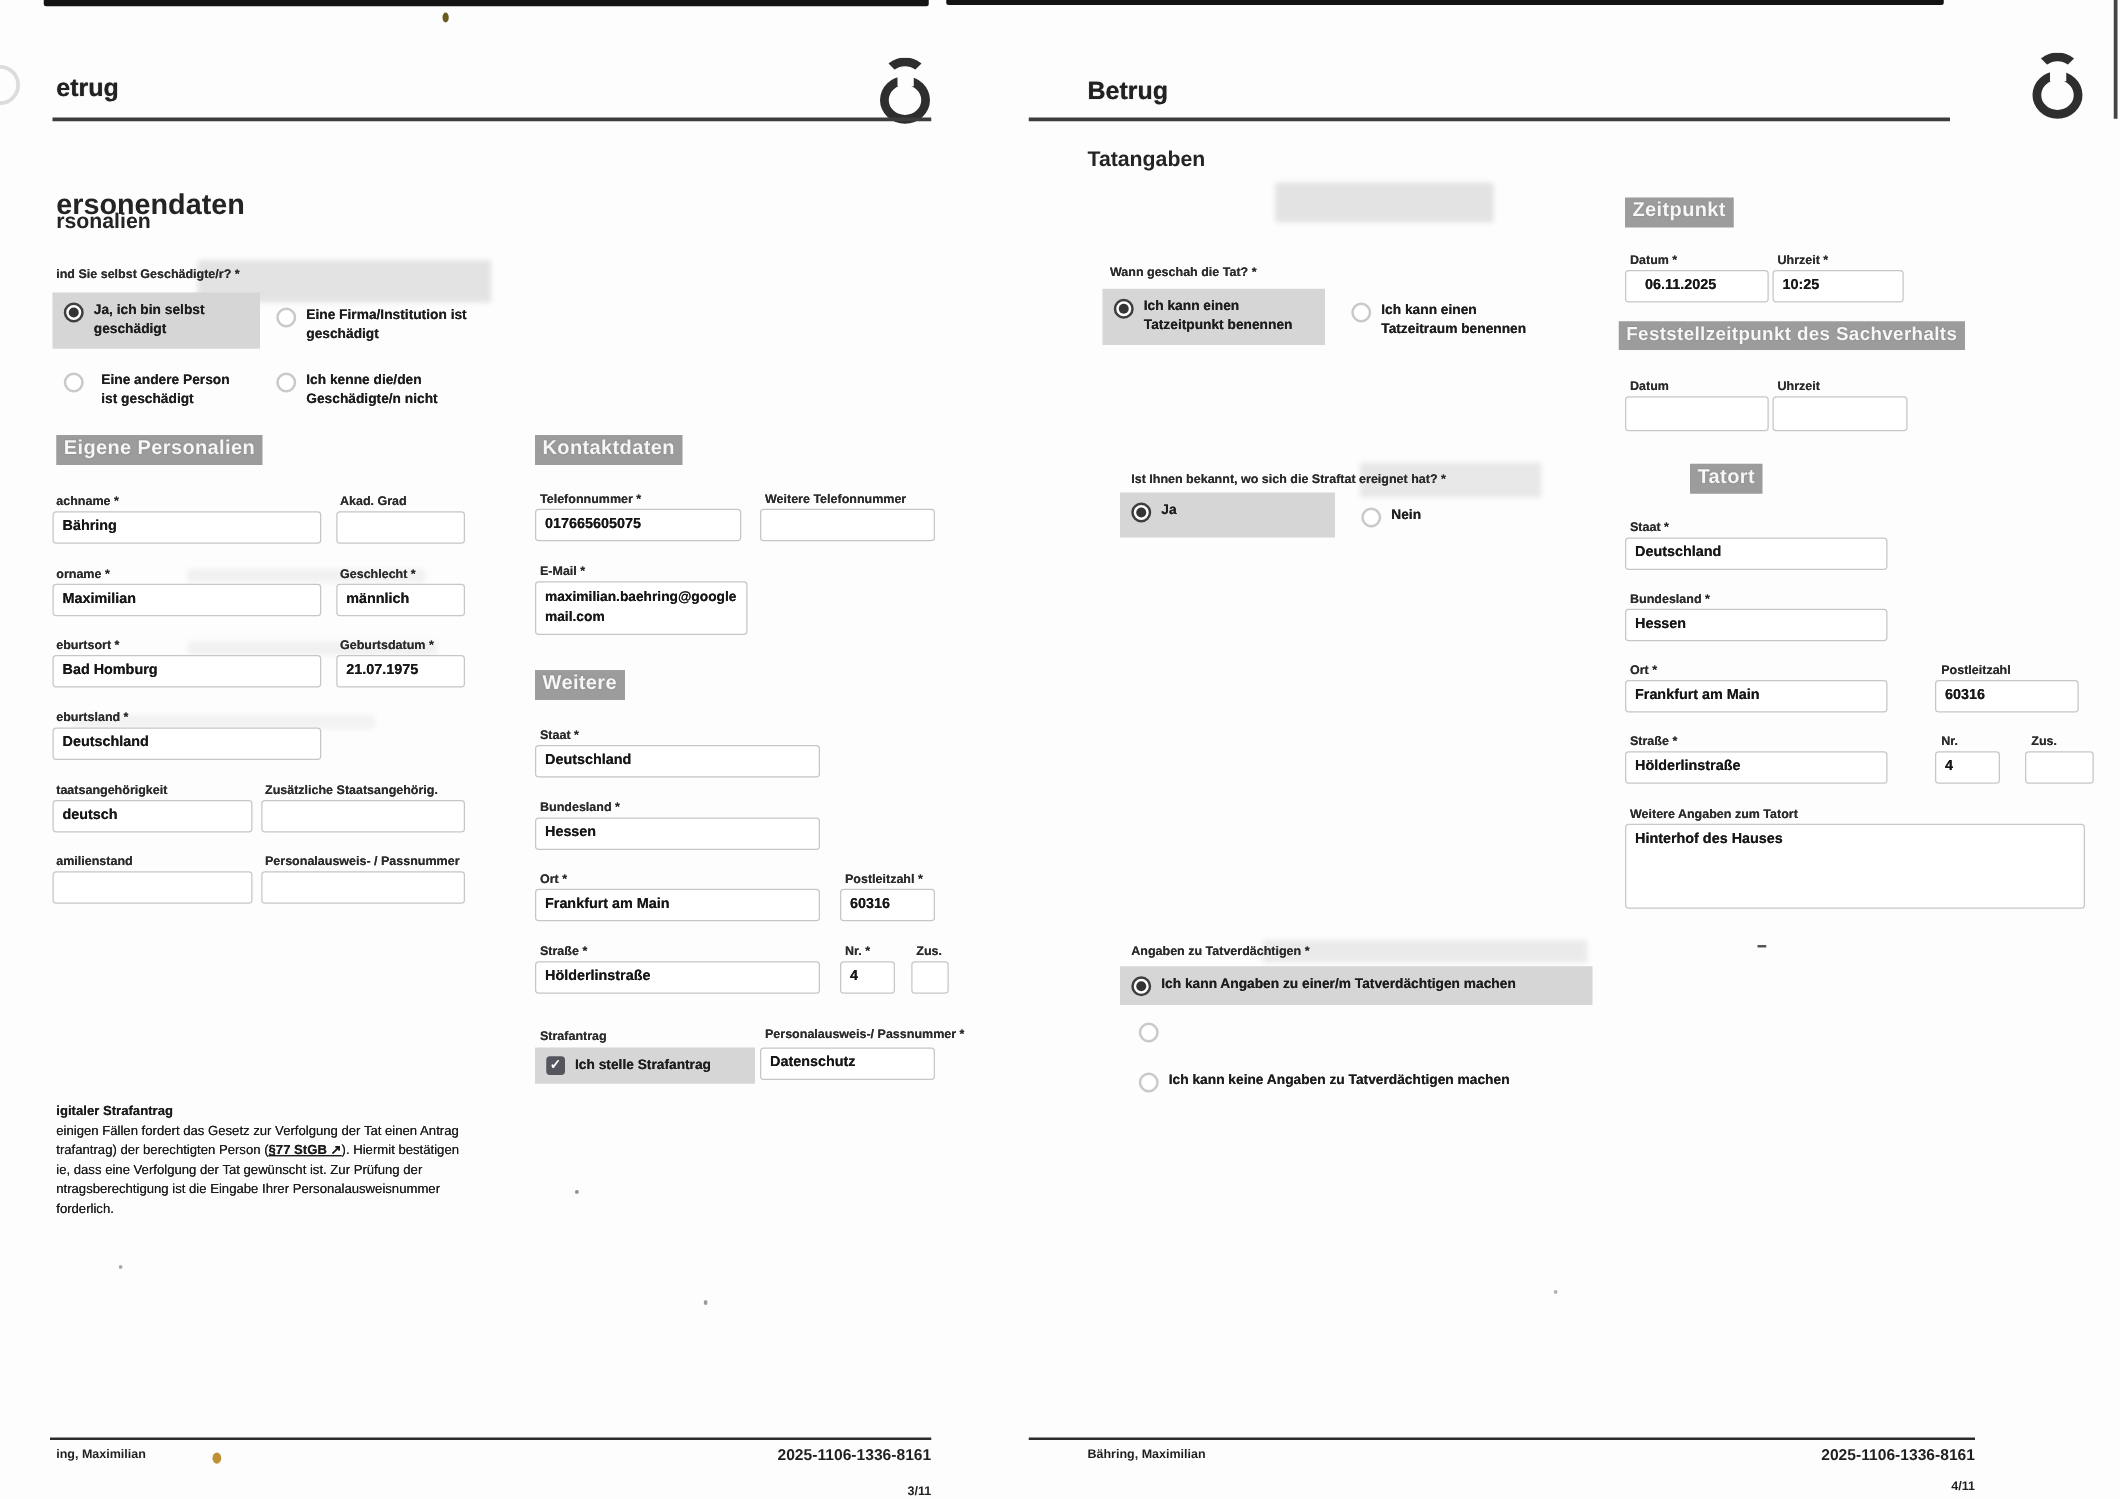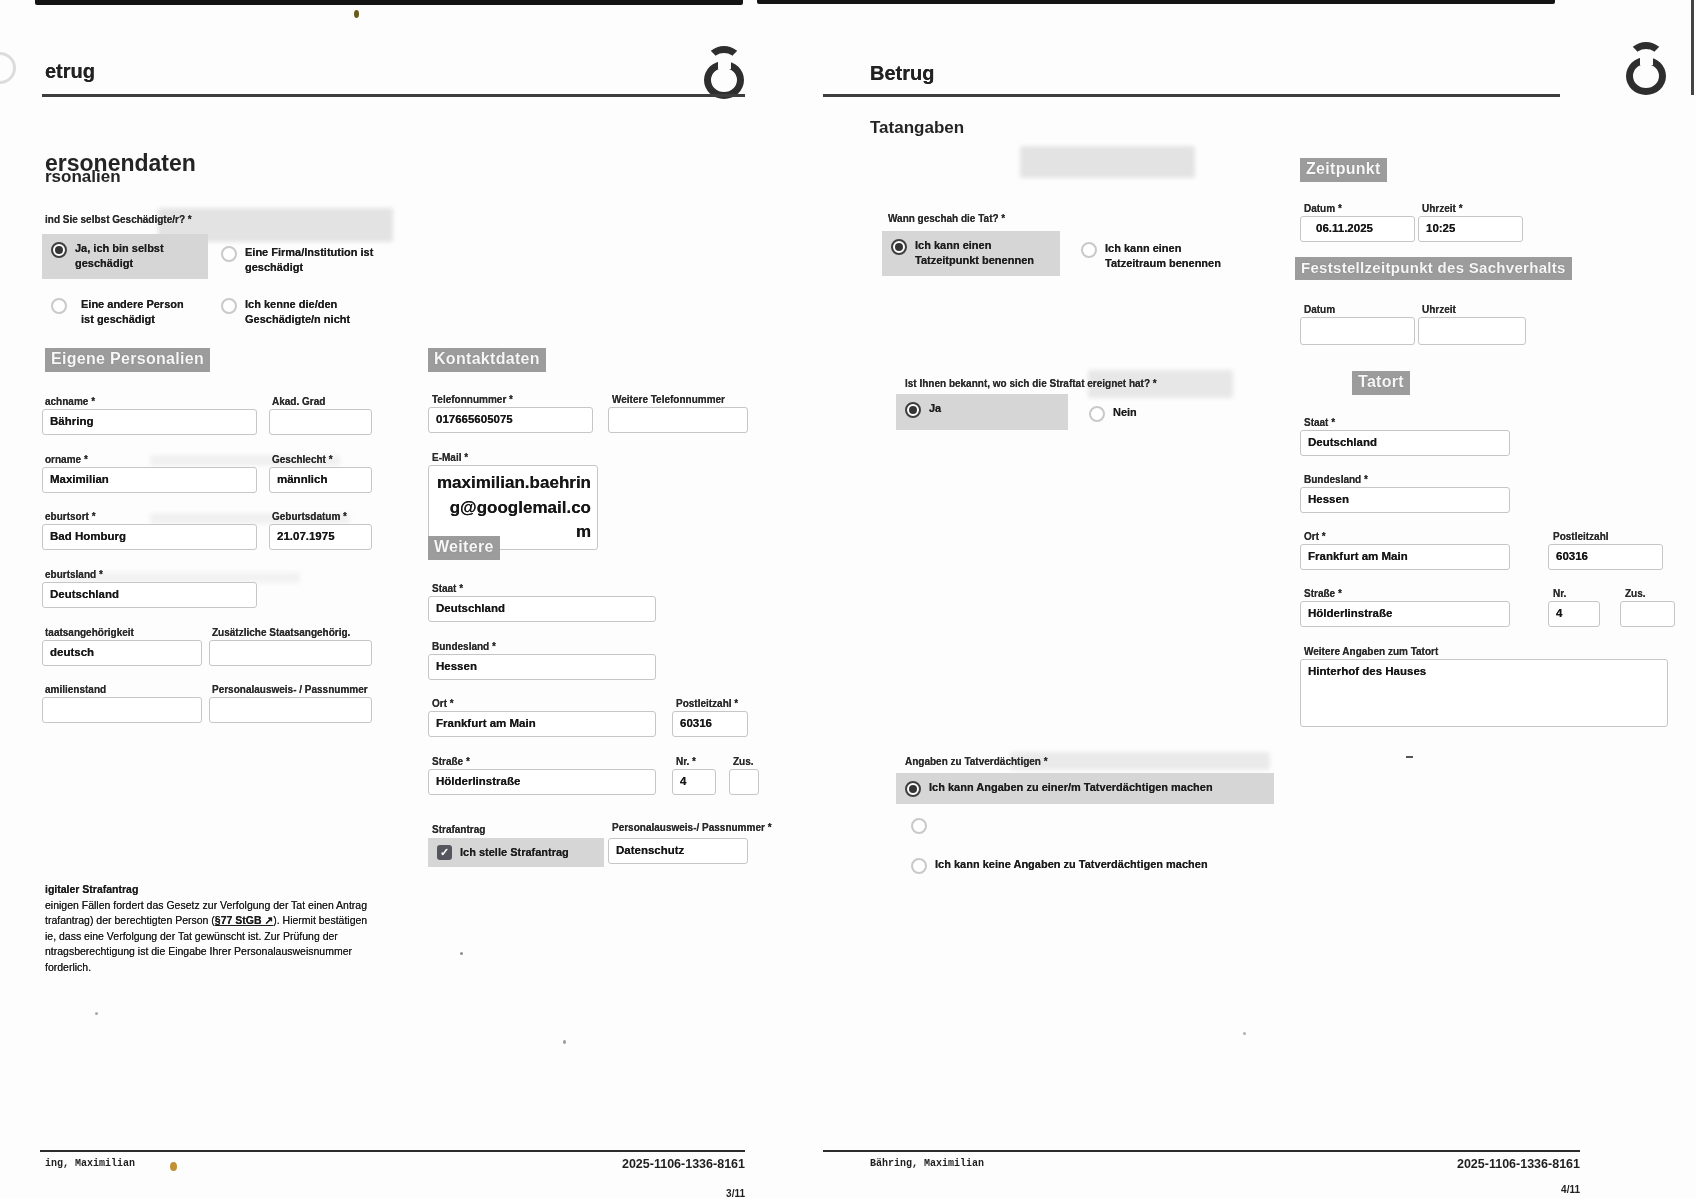--- a/index.html
+++ b/index.html
@@ -36,21 +36,21 @@
   .rc.on::after{content:"";position:absolute;inset:2px;border-radius:50%;background:#343434;}
   .rc.off{border-color:#c9c9c9;}
   .cbx{flex:0 0 auto;width:15px;height:15px;background:#55555e;border-radius:3px;color:#fff;
        font-size:11px;line-height:15px;text-align:center;font-weight:700;}
   
   .note{position:absolute;width:340px;font-size:10.5px;line-height:15.5px;color:#1c1c1c;text-shadow:0 0 .5px #333;}
   .note .nt{font-weight:700;}
   .nlink{text-decoration:underline;font-weight:700;}
   
   .f-rule{position:absolute;height:2px;background:#2c2c2c;}
-  .f-name{position:absolute;font-size:10px;font-weight:700;font-family:Liberation Mono, monospace;}
+  .f-name{position:absolute;font-size:10px;font-weight:700;}
   .f-id{position:absolute;font-size:12.5px;font-weight:700;text-align:right;}
   .f-page{position:absolute;font-size:10px;font-weight:700;text-align:right;}
   
   .logo{position:absolute;width:48px;height:52px;}
   .logo .brow{position:absolute;top:-2px;left:6px;width:36px;height:30px;box-sizing:border-box;
               border:7px solid transparent;border-top-color:#2e2e2e;border-radius:50%;}
   .logo .ring{position:absolute;top:13px;left:4px;width:40px;height:38px;box-sizing:border-box;
               border:7px solid #2e2e2e;border-radius:50%;}
   .logo .gap{position:absolute;top:11px;left:18px;width:13px;height:10px;background:#fdfdfd;}
 </style>
@@ -142,21 +142,21 @@
   <div>ntragsberechtigung ist die Eingabe Ihrer Personalausweisnummer</div>
   <div>forderlich.</div>
 </div>
 
 <div class="chip" style="left:428px;top:348px;">Kontaktdaten</div>
 <div class="lbl" style="left:432px;top:394px;">Telefonnummer *</div>
 <div class="box" style="left:428px;top:407px;width:165px;">017665605075</div>
 <div class="lbl" style="left:612px;top:394px;">Weitere Telefonnummer</div>
 <div class="box" style="left:608px;top:407px;width:140px;"></div>
 <div class="lbl" style="left:432px;top:452px;">E-Mail *</div>
-<div class="box tall" style="left:428px;top:465px;width:170px;font-size:17px;text-align:right;">maximilian.baehring@googlemail.com</div>
+<div class="box tall" style="left:428px;top:465px;width:170px;font-size:11px;">maximilian.baehring@googlemail.com</div>
 
 <div class="chip" style="left:428px;top:536px;">Weitere</div>
 <div class="lbl" style="left:432px;top:583px;">Staat *</div>
 <div class="box" style="left:428px;top:596px;width:228px;">Deutschland</div>
 <div class="lbl" style="left:432px;top:641px;">Bundesland *</div>
 <div class="box" style="left:428px;top:654px;width:228px;">Hessen</div>
 <div class="lbl" style="left:432px;top:698px;">Ort *</div>
 <div class="box" style="left:428px;top:711px;width:228px;">Frankfurt am Main</div>
 <div class="lbl" style="left:676px;top:698px;">Postleitzahl *</div>
 <div class="box" style="left:672px;top:711px;width:76px;">60316</div>

